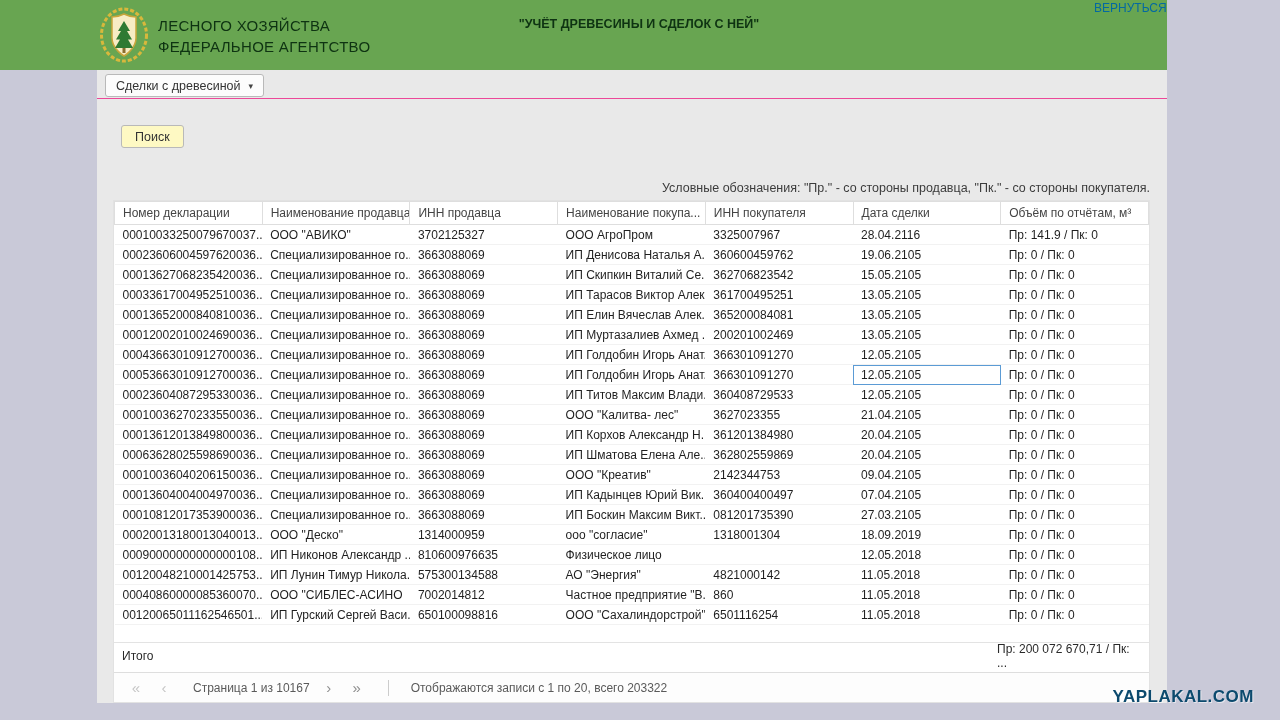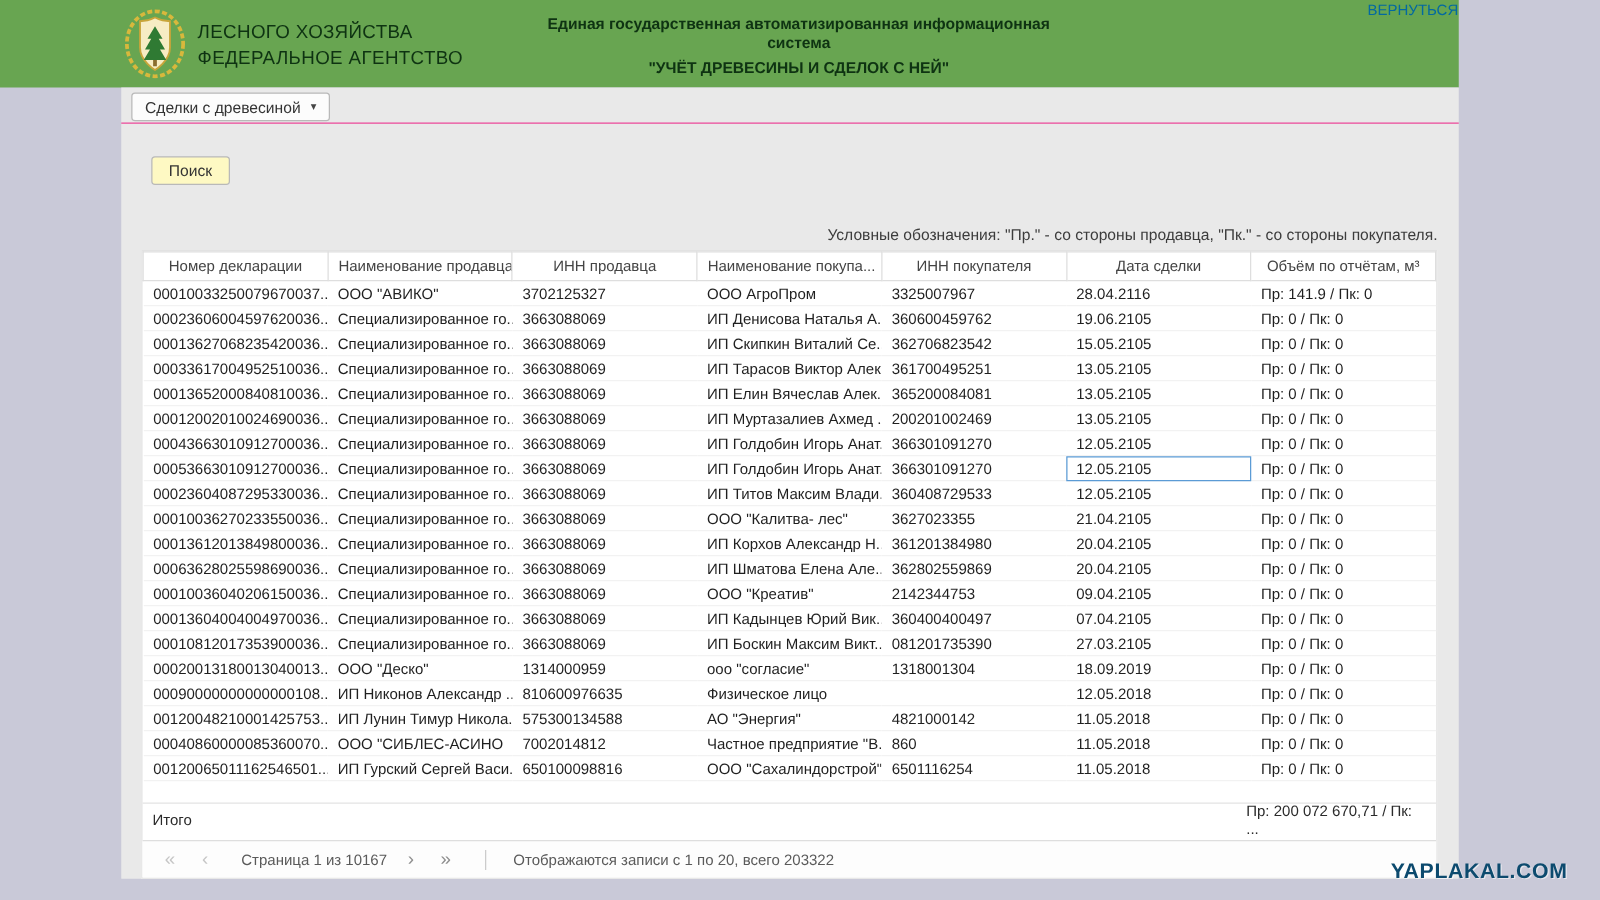--- a/index.html
+++ b/index.html
@@ -26,21 +26,21 @@
     padding:0 10px; background:#fcfcfc; border:1px solid #b9b9b9; border-radius:3px;
     font-size:12.5px; color:#333; cursor:pointer; }
   .caret { font-size:9px; color:#444; }
   .search-btn { position:absolute; left:24px; top:55px; height:23px; padding:0 13px;
     background:#fef9c3; border:1px solid #b9b9b9; border-radius:3px; font-size:12.5px; color:#333; cursor:pointer; }
   .legend { position:absolute; top:111px; right:17px; font-size:12.5px; color:#3c3c3c; }
 
   
   .panel { position:absolute; left:16px; top:130px; width:1037px; height:503px; background:#ffffff; border:1px solid #e2e2e2; }
   table { width:100%; border-collapse:collapse; table-layout:fixed; }
-  thead th { height:23px; border:1px solid #dedede; font-weight:normal; text-align:center;
+  thead th { height:23px; border:1px solid #dedede; font-weight:normal; text-align:left;
     padding:0 8px; font-size:12px; color:#444; overflow:hidden; white-space:nowrap; background:#fff; cursor:pointer;margin-top:23px; }
   tbody td { height:20px; padding:0 8px; font-size:12px; color:#1f1f1f;
     white-space:nowrap; overflow:hidden; border-bottom:1px solid #f2f2f2; cursor:default; }
   td.selected { outline:1px solid #5b9bd5; outline-offset:-1px; }
 
   .footer-row { position:absolute; left:0; right:0; bottom:34px; height:26px; border-top:1px solid #e3e3e3;
     display:flex; align-items:center; justify-content:space-between; padding:12px 8px; font-size:12px; color:#2a2a2a; }
   .footer-total { width:144px; }
 
   .pager { position:absolute; left:0; right:0; bottom:0; height:30px; border-top:1px solid #dedede;
@@ -61,21 +61,20 @@
     <ellipse cx="25" cy="28" rx="22.5" ry="26" fill="none" stroke="#d8b83c" stroke-width="3" stroke-dasharray="4 2"></ellipse>
     <path d="M25 7 C31 10 37 10 37 10 L37 31 C37 42 25 49 25 49 C25 49 13 42 13 31 L13 10 C13 10 19 10 25 7 Z" fill="#f7ecc4" stroke="#c8a53a" stroke-width="1.5"></path>
     <path d="M25 14 L31 24 L28 24 L33 32.5 L29 32.5 L34 41 L16 41 L21 32.5 L17 32.5 L22 24 L19 24 Z" fill="#2f7a33"></path>
     <rect x="23.5" y="41" width="3" height="5" fill="#8a6d2f"></rect>
   </svg>
   <div class="agency">
     <div>ЛЕСНОГО ХОЗЯЙСТВА</div>
     <div>ФЕДЕРАЛЬНОЕ АГЕНТСТВО</div>
   </div>
   <div class="sys-title">
-    <div class="l1">Единая государственная автоматизированная информационная система</div>
     <div class="l2">"УЧЁТ ДРЕВЕСИНЫ И СДЕЛОК С НЕЙ"</div>
   </div>
 </div>
 
 <div class="return-link">ВЕРНУТЬСЯ</div>
 
 <div class="content">
   <div class="toolbar-strip">
     <div class="menu-btn">
       <span>Сделки с древесиной</span>

